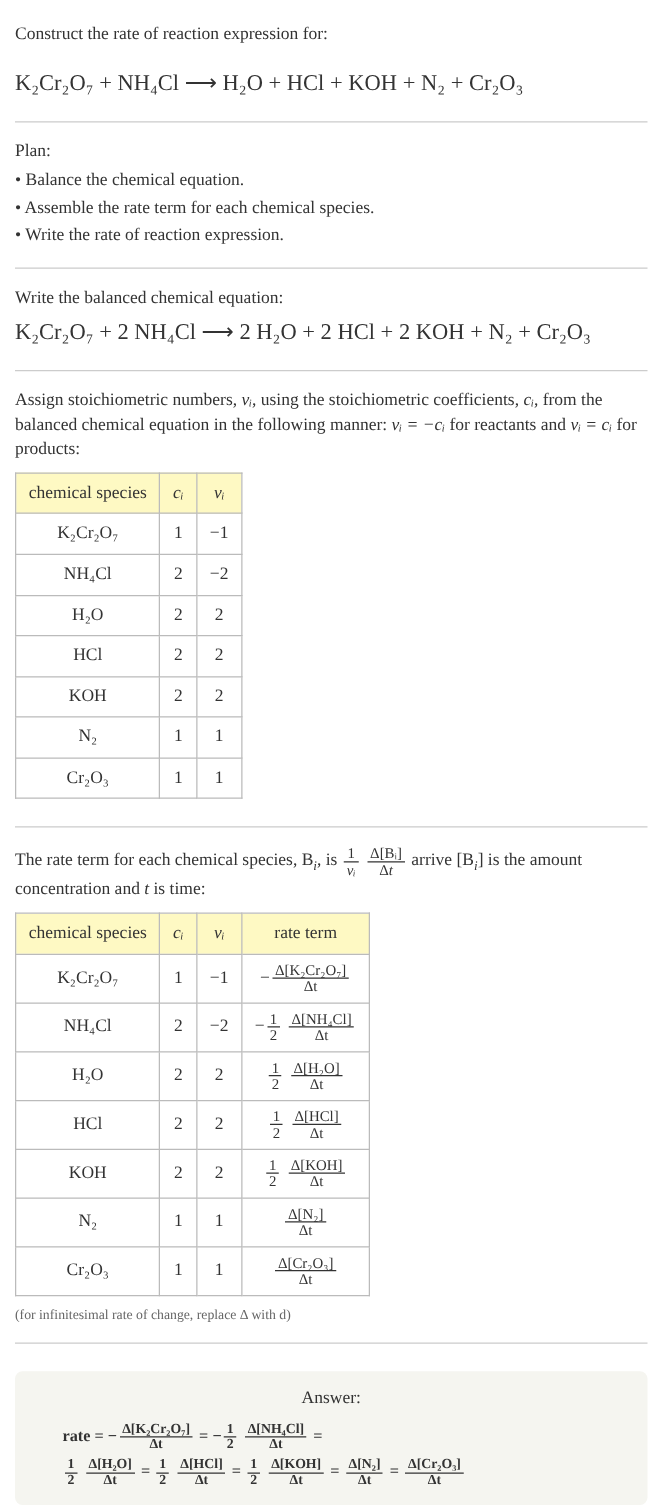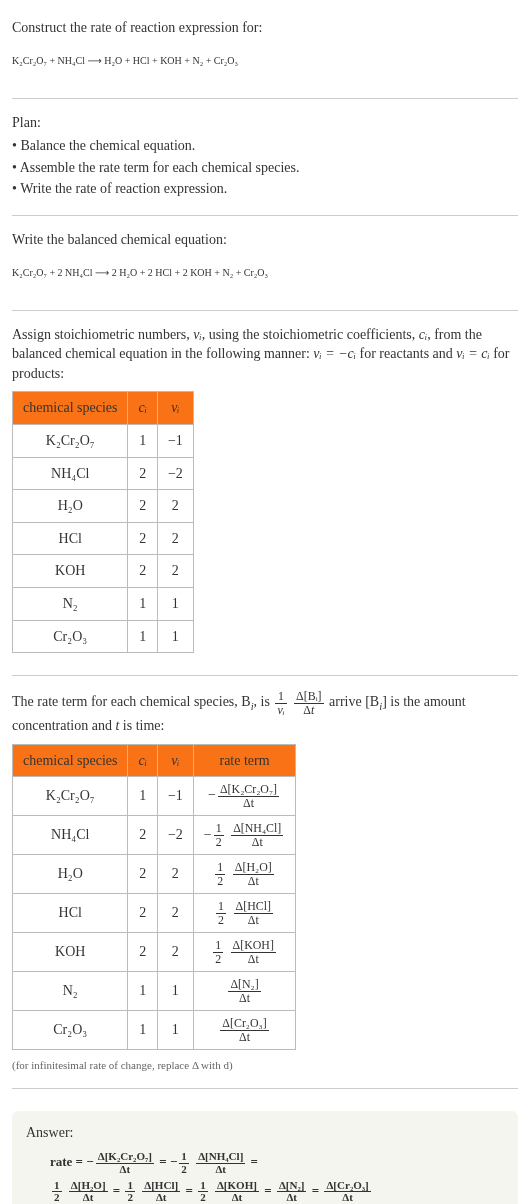--- a/index.html
+++ b/index.html
@@ -22,55 +22,56 @@
     .hr {
       border: none;
       border-top: 1px solid #ccc;
       margin: 6px 0;
     }
     .question {
       font-size: 14px;
       margin-bottom: 16px;
     }
     .equation {
-      font-size: 10px;
-      margin: 16px 0;
+      font-size: 18px;
+      margin: 4px 0;
     }
     .plan-list {
       margin-top: 4px;
     }
     .plan-item {
       margin: 2px 0;
     }
     table.data-table {
       border-collapse: collapse;
       margin: 8px 0;
     }
     table.data-table td, table.data-table th {
       border: 1px solid #bbb;
       padding: 6px 10px;
       text-align: center;
       font-weight: normal;
     }
     table.data-table th {
-      background: #f97316;
+      background: #fef9c3;
     }
     .small-note {
       font-size: 11px;
       color: #666;
       margin-top: 2px;
     }
     .answer-box {
       background: #f5f5f0;
       border-radius: 6px;
       padding: 12px 14px;
       margin-top: 8px;
     }
     .answer-label {
       margin-bottom: 6px;
+      text-align: center;
     }
     .answer-rate {
       margin-left: 24px;
       font-size: 13px;
       line-height: 2.2;
     }
     sub {
       font-size: 0.75em;
     }
     .ital {

